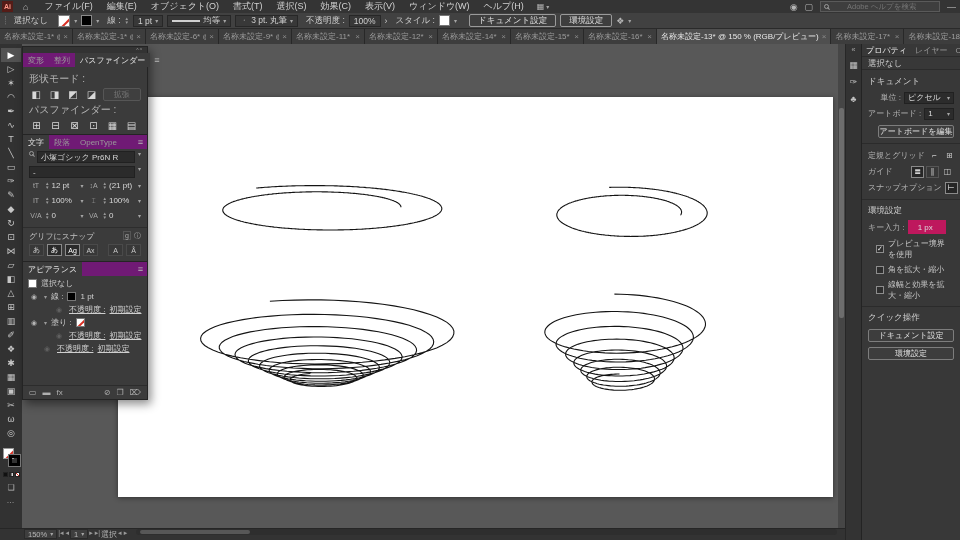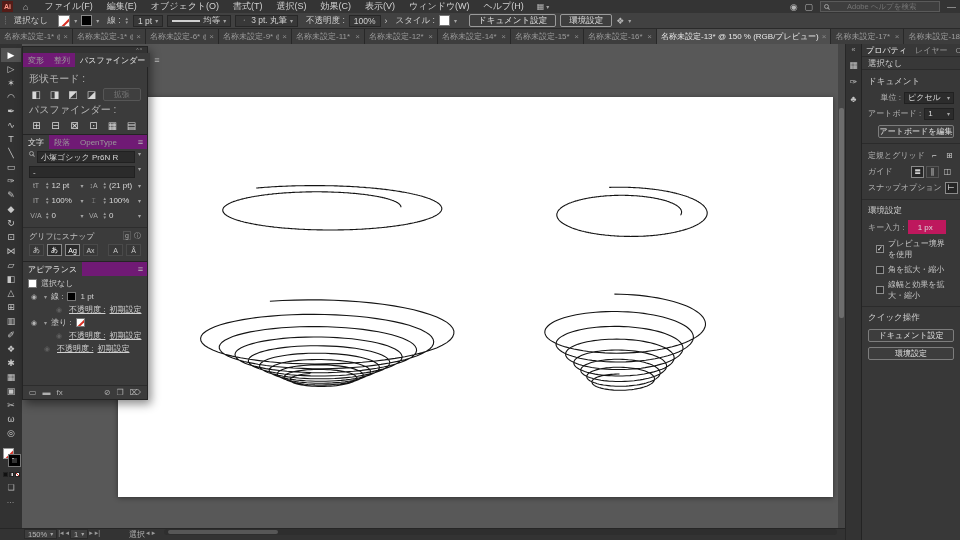--- a/index.html
+++ b/index.html
@@ -131,21 +131,21 @@
 .rp-ico.boxed{border:1px solid #565656;background:#383838}
 .rp-ico.on{background:#262626;border-color:#8a8a8a;color:#fff}
 .rp-div{height:1px;background:#2b2b2b;margin:5px -6px}
 .cb-row{display:flex;gap:4px;align-items:center;margin:4px 8px;color:#c6c6c6;font-size:8px}
 .cb{width:8px;height:8px;border:1px solid #8d8d8d;background:#2e2e2e;display:flex;align-items:center;justify-content:center;font-size:7px;color:#eee;flex:0 0 auto}
 
 
 .statusbar{position:absolute;left:0;top:528px;width:845px;height:24px;background:#333;border-top:1px solid #262626;display:flex;align-items:flex-start;padding-left:24px;font-size:8px;color:#b5b5b5;z-index:35}
 .sb-box{background:#3e3e3e;border:1px solid #2a2a2a;height:10px;display:flex;align-items:center;padding:0 3px;gap:3px;font-size:7.5px}
 .sb-arrow{color:#9a9a9a;font-size:7px;padding:0 1px}
-.sb-tool{margin-left:28px;color:#b9b9b9}
+.sb-tool{color:#b9b9b9}
 .sb-track{flex:1;height:6px;background:#2e2e2e;border-radius:3px;margin:0 8px;position:relative}
 .sb-thumb{position:absolute;left:4px;top:1px;width:110px;height:4px;background:#575757;border-radius:2px}
 </style>
 </head>
 <body>
 
 <div id="app">
 
   <div class="menubar">
     <div class="ai-logo">Ai</div>

